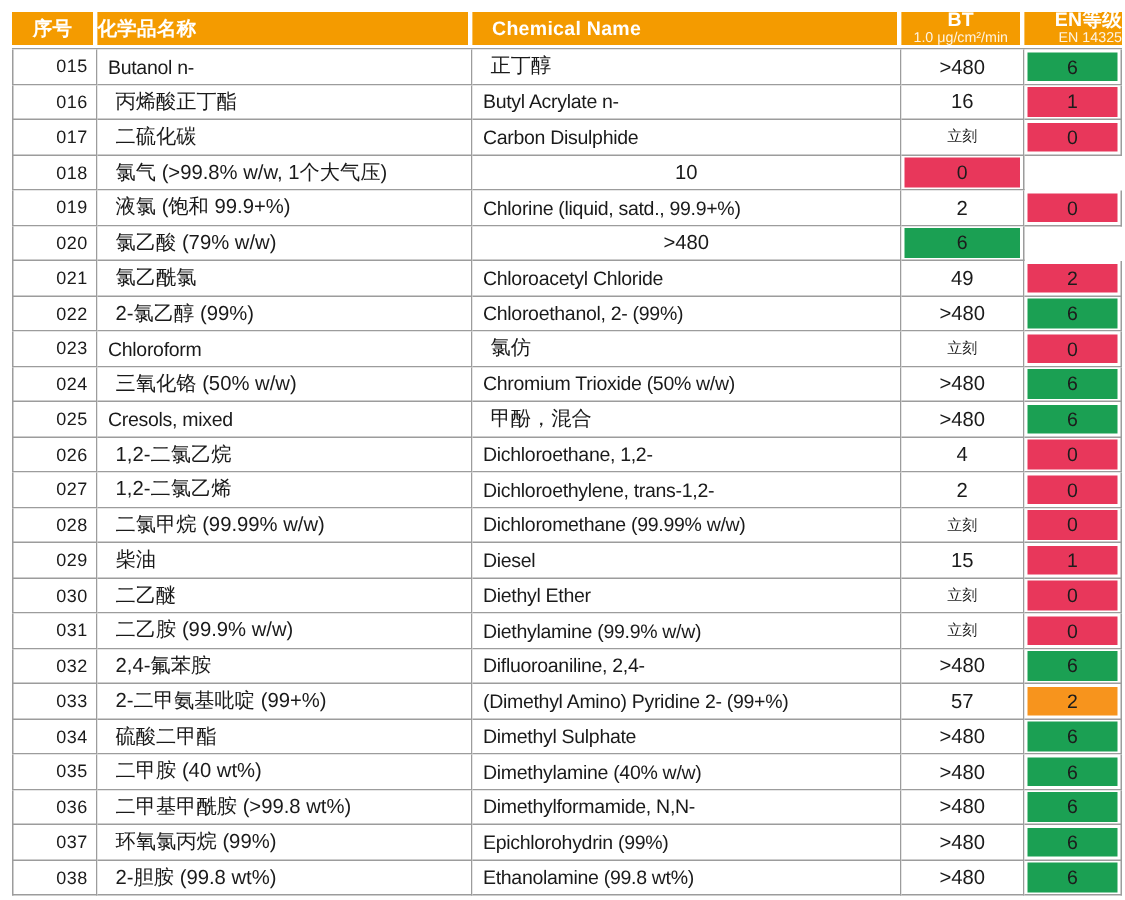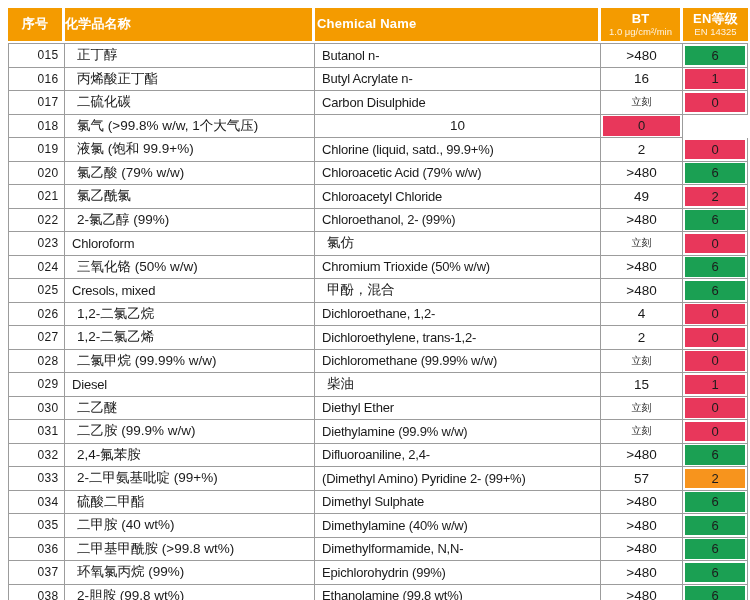--- a/index.html
+++ b/index.html
@@ -18,32 +18,32 @@
     position: absolute; left: 8px; top: 8px; width: 740px;
   }
   .grid-row {
     display: grid;
     grid-template-columns: 57px 250px 286px 82px 65px;
   }
   
   .thead .hc {
     background: var(--header-bg, #F49B00);
     color: #ffffff;
-    height: 33px;
+    height: 22px;
     border-right: 3px solid #ffffff;
     display: flex; flex-direction: column;
     align-items: center; justify-content: center;
     line-height: 1.15;
   }
-  .thead .hc:last-child { border-right: none; }
+  .thead .hc:last-child { border-right: none; align-items: flex-end; }
   .hc .h-label { font-weight: bold; font-size: 13px; letter-spacing: 0.2px; }
   .hc .h-sub { font-size: 9.5px; color: rgba(255,255,255,0.88); font-weight: normal; }
   .hc.h-left { align-items: flex-start; }
   .hc.h-cn-name { padding-left: 0; }
-  .hc.h-en-name { padding-left: 2px; font-size: 12.5px; }
+  .hc.h-en-name { padding-left: 13px; font-size: 12.5px; }
   .thead { border-bottom: 2px solid #ffffff; }
   
   .tbody { border-top: 1px solid #9c9c9c; }
   .grid-row.body-row { height: 23.5px; }
   .body-row .bc {
     background: #ffffff;
     border-right: 1px solid #9c9c9c;
     border-bottom: 1px solid #9c9c9c;
     display: flex; align-items: center;
     overflow: hidden; white-space: nowrap;
@@ -83,22 +83,22 @@
       </div>
       <div class="hc">
         <span class="h-label">EN等级</span>
         <span class="h-sub">EN 14325</span>
       </div>
     </div>
 
     <div class="tbody">
   <div class="grid-row body-row">
     <div class="bc c-no">015</div>
+    <div class="bc c-en">Butanol n-</div>
     <div class="bc c-cn">正丁醇</div>
-    <div class="bc c-en">Butanol n-</div>
     <div class="bc c-bt">&gt;480</div>
     <div class="bc c-grade">
       <div class="chip" style="background: rgb(27, 160, 83);">6</div>
     </div>
   </div>
 
   <div class="grid-row body-row">
     <div class="bc c-no">016</div>
     <div class="bc c-cn">丙烯酸正丁酯</div>
     <div class="bc c-en">Butyl Acrylate n-</div>
@@ -133,21 +133,20 @@
     <div class="bc c-en">Chlorine (liquid, satd., 99.9+%)</div>
     <div class="bc c-bt">2</div>
     <div class="bc c-grade">
       <div class="chip" style="background: rgb(232, 55, 91);">0</div>
     </div>
   </div>
 
   <div class="grid-row body-row">
     <div class="bc c-no">020</div>
     <div class="bc c-cn">氯乙酸 (79% w/w)</div>
-    <div class="bc c-en">Chloroacetic Acid (79% w/w)</div>
     <div class="bc c-bt">&gt;480</div>
     <div class="bc c-grade">
       <div class="chip" style="background: rgb(27, 160, 83);">6</div>
     </div>
   </div>
 
   <div class="grid-row body-row">
     <div class="bc c-no">021</div>
     <div class="bc c-cn">氯乙酰氯</div>
     <div class="bc c-en">Chloroacetyl Chloride</div>
@@ -222,22 +221,22 @@
     <div class="bc c-cn">二氯甲烷 (99.99% w/w)</div>
     <div class="bc c-en">Dichloromethane (99.99% w/w)</div>
     <div class="bc c-bt cjk">立刻</div>
     <div class="bc c-grade">
       <div class="chip" style="background: rgb(232, 55, 91);">0</div>
     </div>
   </div>
 
   <div class="grid-row body-row">
     <div class="bc c-no">029</div>
+    <div class="bc c-cn">柴油</div>
     <div class="bc c-en">Diesel</div>
-    <div class="bc c-cn">柴油</div>
     <div class="bc c-bt">15</div>
     <div class="bc c-grade">
       <div class="chip" style="background: rgb(232, 55, 91);">1</div>
     </div>
   </div>
 
   <div class="grid-row body-row">
     <div class="bc c-no">030</div>
     <div class="bc c-cn">二乙醚</div>
     <div class="bc c-en">Diethyl Ether</div>

